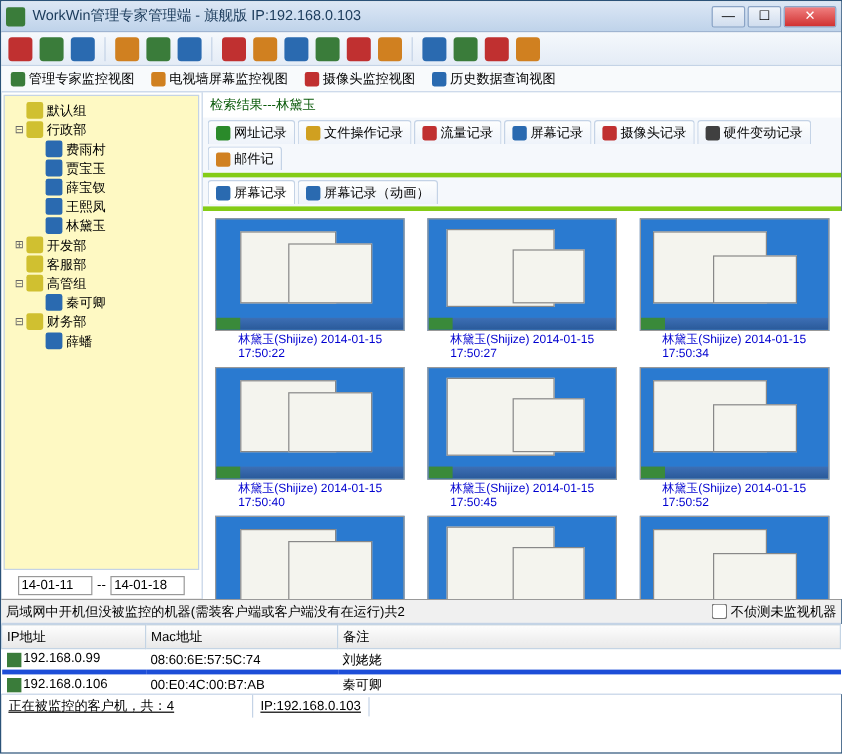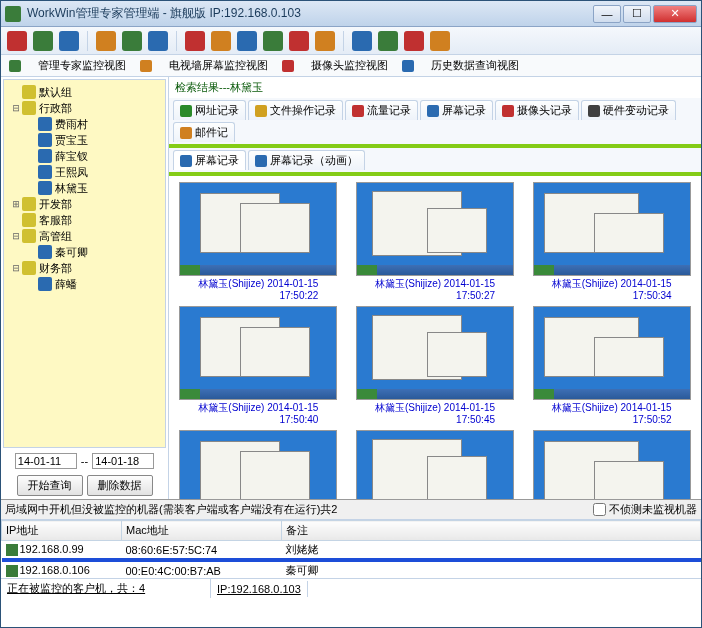--- a/index.html
+++ b/index.html
@@ -7,21 +7,21 @@
 .titlebar { height: 26px; background: linear-gradient(#dce7f5, #bfd3ea); display: flex; align-items: center; padding: 0 4px; border-bottom: 1px solid #8ba4c6; }
 .titlebar .app-icon { width: 16px; height: 16px; background: #3a7c3a; margin-right: 6px; border-radius: 2px; }
 .titlebar .title { flex: 1; color: #1a3a5a; font-size: 12px; }
 .winbtns { display: flex; gap: 2px; }
 .winbtn { width: 28px; height: 18px; display: flex; align-items: center; justify-content: center; font-size: 11px; border: 1px solid #8ba4c6; background: linear-gradient(#f0f4fa,#d0ddee); border-radius: 2px; }
 .winbtn.close { background: linear-gradient(#f08080,#d03030); color: #fff; width: 44px; }
 .toolbar { height: 28px; background: linear-gradient(#f5f8fc,#e4ecf6); display: flex; align-items: center; padding: 2px 6px; gap: 6px; border-bottom: 1px solid #c4d3e6; }
 .tb-icon { width: 20px; height: 20px; border-radius: 3px; }
 .tb-sep { width: 1px; height: 20px; background: #c4d3e6; margin: 0 2px; }
 .linkbar { height: 22px; background: #f8fafc; display: flex; align-items: center; padding: 2px 8px; gap: 14px; border-bottom: 1px solid #c4d3e6; font-size: 11px; }
-.linkbar .lbl { display: flex; align-items: center; gap: 17px; }
+.linkbar .lbl { display: flex; align-items: center; gap: 3px; }
 .lbl-icon { width: 12px; height: 12px; border-radius: 2px; }
 .main { display: flex; height: 422px; }
 .sidebar { width: 168px; border-right: 1px solid #c4d3e6; display: flex; flex-direction: column; }
 .tree { flex: 1; overflow: auto; padding: 4px 2px; font-size: 11px; background: #fef9c3; border: 1px solid #c4d3e6; margin: 2px; }
 .tree-node { display: flex; align-items: center; height: 16px; white-space: nowrap; }
 .tree-node .twist { width: 12px; text-align: center; color: #666; font-size: 9px; }
 .tree-node .nicon { width: 14px; height: 14px; margin-right: 3px; border-radius: 2px; }
 .ind { display: inline-block; }
 .dates { padding: 3px; display: flex; gap: 4px; align-items: center; justify-content: center; }
 .date-in { width: 62px; font-size: 11px; border: 1px solid #999; padding: 1px 2px; }
@@ -32,21 +32,21 @@
 .tabbar { display: flex; flex-wrap: wrap; padding: 2px 4px; gap: 2px; background: #f5f8fc; border-bottom: 4px solid #84cc16; }
 .tab { display: flex; align-items: center; gap: 3px; padding: 2px 6px; border: 1px solid #c4d3e6; border-bottom: none; background: linear-gradient(#fdfefe,#eef3fa); font-size: 11px; border-radius: 3px 3px 0 0; }
 .tab .ticon { width: 12px; height: 12px; border-radius: 2px; }
 .tab.active { background: #fff; }
 .grid { flex: 1; overflow: auto; padding: 6px 4px; display: grid; grid-template-columns: repeat(3, 1fr); gap: 4px 6px; background: #fff; }
 .cell { display: flex; flex-direction: column; align-items: center; }
 .thumb { width: 158px; height: 94px; background: #2a7ad0; border: 1px solid #999; position: relative; overflow: hidden; }
 .thumb .win1 { position: absolute; background: #f4f4ee; border: 1px solid #888; }
 .thumb .tb { position: absolute; bottom: 0; left: 0; right: 0; height: 10px; background: linear-gradient(#3d6fb5,#2a5a9a); }
 .thumb .tb .start { position:absolute; left:0; bottom:0; width:20px; height:10px; background:#3a8a3a; }
-.caption { color: #0000d0; font-size: 10px; text-align: right; margin-top: 2px; line-height: 1.2; }
+.caption { color: #0000d0; font-size: 10px; text-align: left; margin-top: 2px; line-height: 1.2; }
 .footer { border-top: 1px solid #999; }
 .footer-hdr { display: flex; align-items: center; padding: 2px 4px; font-size: 11px; background: #f0f0f0; border-bottom: 1px solid #c4d3e6; }
 .footer-hdr .chk { margin-left: auto; display: flex; align-items: center; gap: 3px; }
 .ftable { width: 100%; border-collapse: collapse; font-size: 11px; border-radius: 18px; }
 .ftable th { text-align: left; background: linear-gradient(#fdfdfd,#e8e8e8); border: 1px solid #c4d4e4; padding: 2px 4px; font-weight: normal; }
 .ftable td { border-bottom: 4px solid #1d4ed8; padding: 1px 4px; }
 .ftable .ricon { width: 12px; height: 12px; display: inline-block; background: #3a7c3a; vertical-align: middle; margin-right: 2px; }
 .ftable-wrap { height: 58px; overflow: auto; background: #fff; }
 .statusbar { display: flex; height: 20px; border-top: 1px solid #c4d3e6; font-size: 11px; align-items: center; }
 .statusbar .seg { padding: 2px 6px; border-right: 1px solid #c4d3e6; text-decoration: underline; }
@@ -185,24 +185,20 @@
           <span class="ind" style="width: 20px;"></span>
           <span class="twist"></span>
           <span class="nicon" style="background: rgb(42, 106, 176);"></span>
           <span>薛蟠</span>
         </div>
       </div>
     <div class="dates">
       <input class="date-in" value="14-01-11" style="">
       <span>--</span>
       <input class="date-in" value="14-01-18" style="">
-    </div>
-    <div class="sidebtns">
-      <button class="btn">开始查询</button>
-      <button class="btn">删除数据</button>
     </div>
   </div>
 
   <div class="content">
     <div class="search-res">检索结果---林黛玉</div>
     <div class="tabbar" id="tabs1">
         <div class="tab">
           <span class="ticon" style="background: rgb(42, 138, 42);"></span>
           <span>网址记录</span>
         </div>

